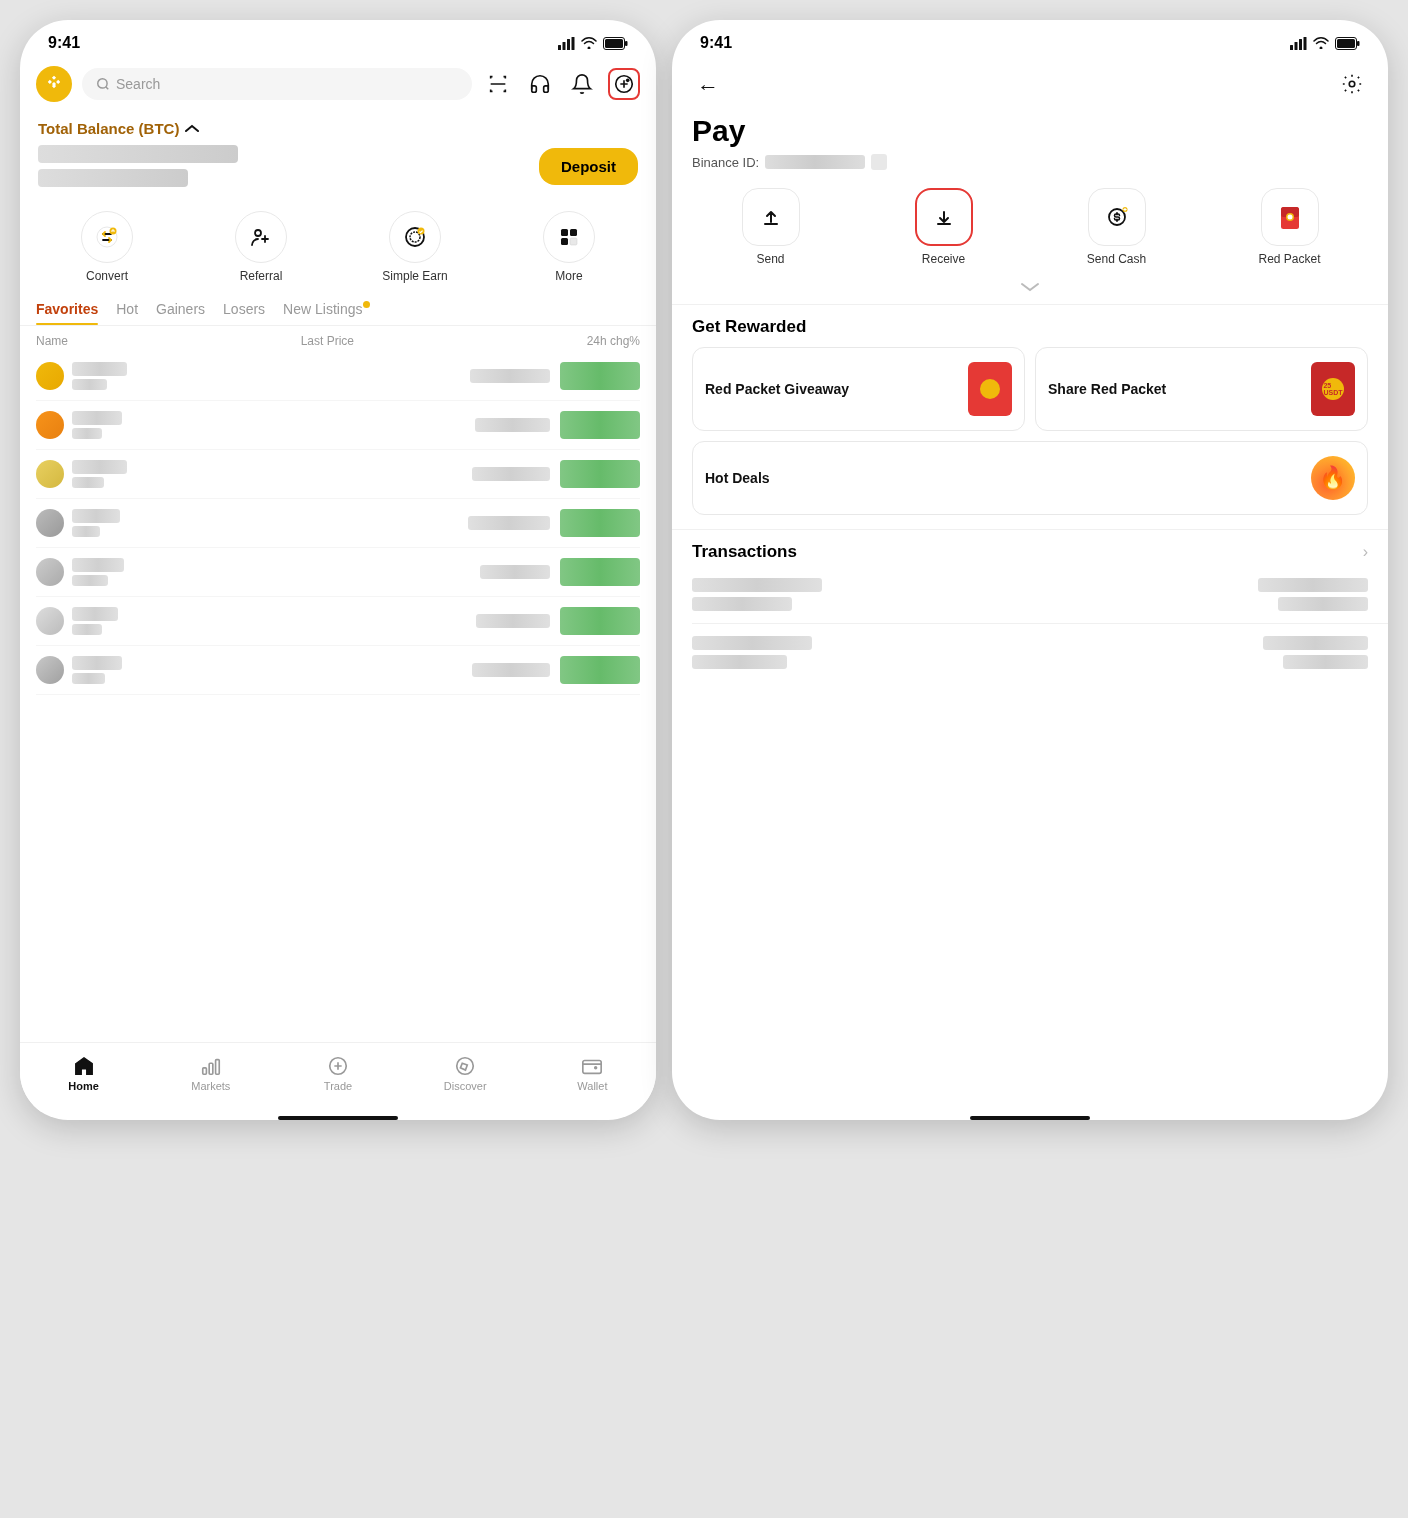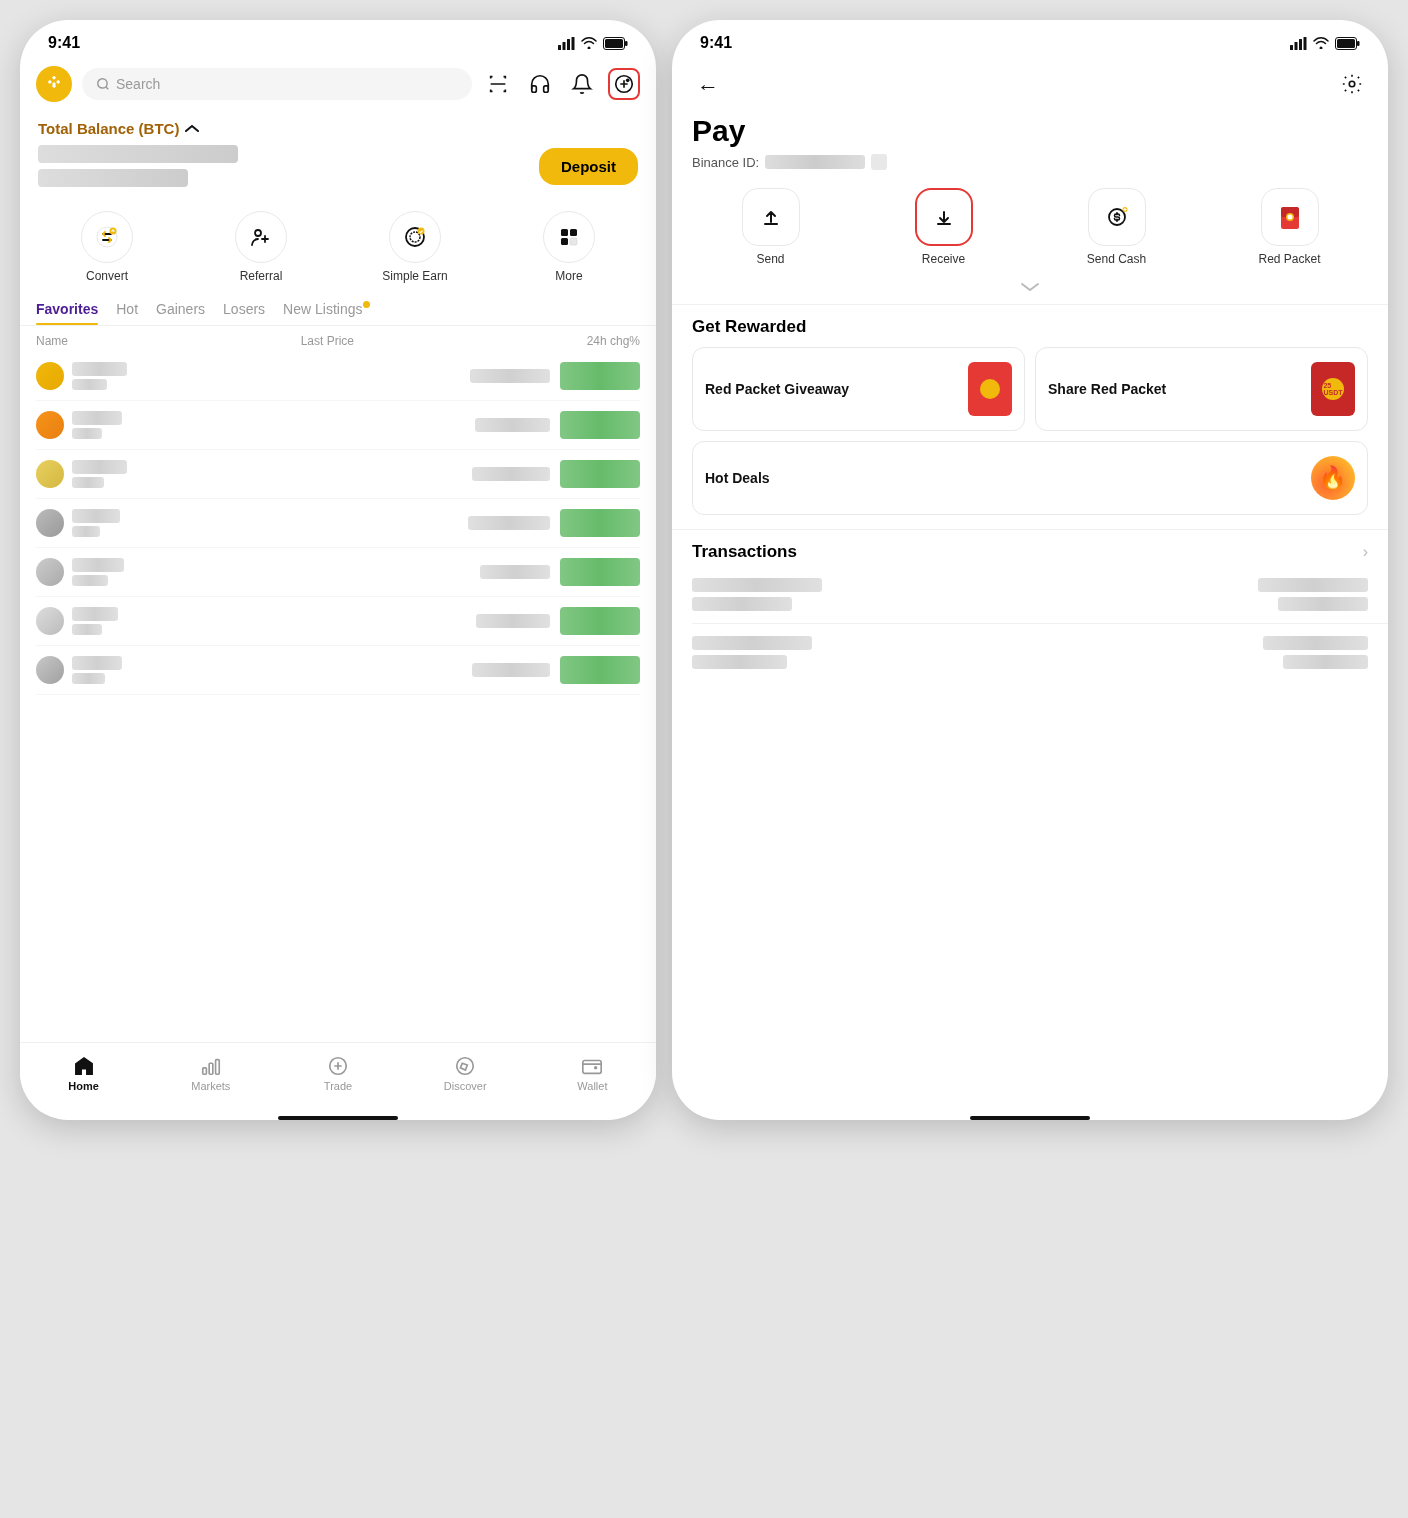--- a/index.html
+++ b/index.html
@@ -163,21 +163,21 @@
     }
     .tab-item {
       font-size: 14px;
       color: #999;
       padding-bottom: 8px;
       cursor: pointer;
       position: relative;
       font-weight: 500;
     }
     .tab-item.active {
-      color: #4c1d95;
+      color: #c2410c;
       font-weight: 700;
       text-align: center;
     }
     .tab-item.active::after {
       content: '';
       position: absolute;
       bottom: 0; left: 0; right: 0;
       height: 2.5px;
       background: #F0B90B;
       border-radius: 2px;

